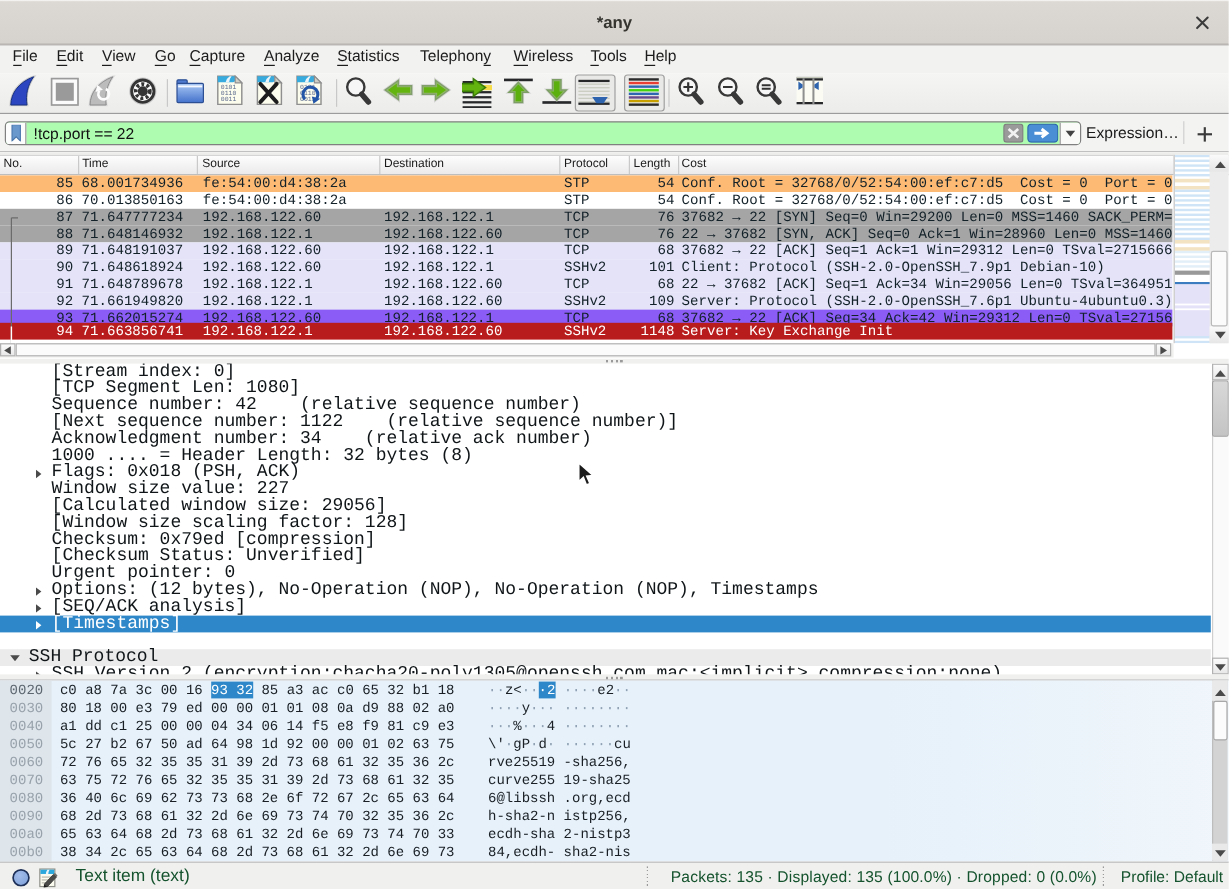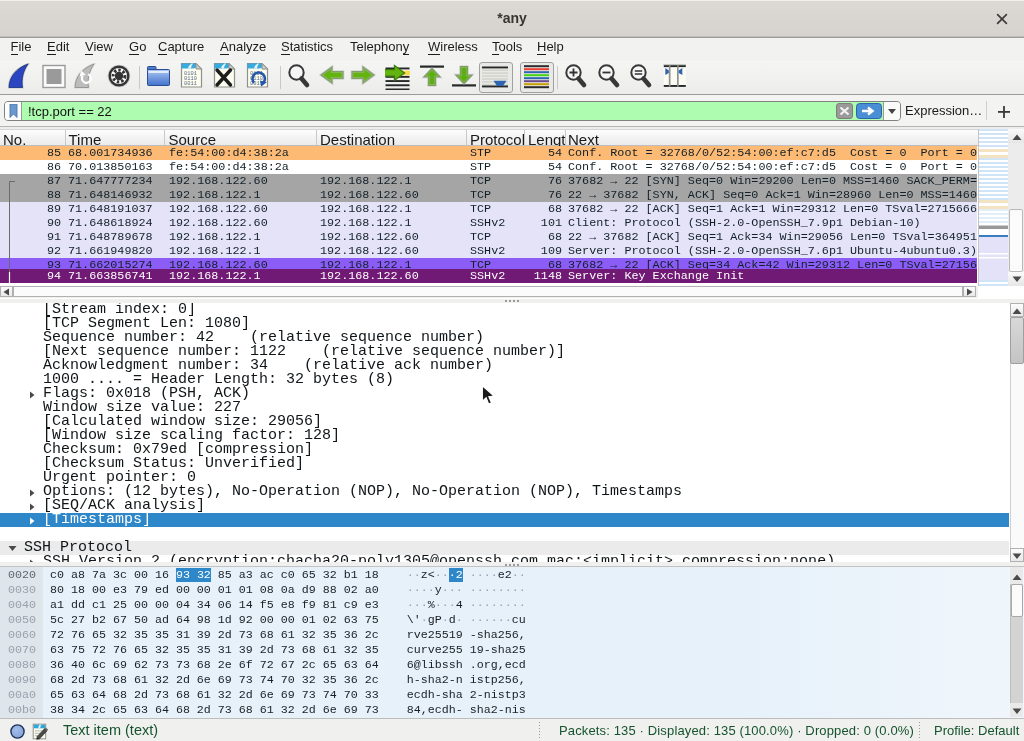--- a/index.html
+++ b/index.html
@@ -29,21 +29,21 @@
 #fbook{position:absolute;left:0;top:0;width:17px;height:19px;background:#fdfdfd;
  border-right:1px solid #9a9a9a}
 #ftext{position:absolute;left:23px;top:1.5px;font-size:13px;color:#111}
 #fdrop{position:absolute;right:0;top:0;width:17px;height:19px;background:#fafaf9;
  border-left:1px solid #9a9a9a}
 #fexpr{position:absolute;left:905px;top:8px;font-size:13px;color:#1a1a1a}
 
 #plist{left:0;top:127px;width:1024px;height:172px;background:#fff;overflow:hidden}
 #phead{position:absolute;left:0;top:2px;width:1024px;height:17px;
  background:linear-gradient(#fdfdfd,#eceaea);border-top:1px solid #d5d5d5;border-bottom:1px solid #bebebe}
-#phead span{position:absolute;top:1px;font-size:15px;color:#1a1a1a}
+#phead span{position:absolute;top:1px;font-size:10px;color:#1a1a1a}
 #phead i{position:absolute;top:0;width:1px;height:15px;background:#c9c9c9}
 .prow{position:absolute;left:0;width:977px;height:14px;overflow:hidden;
  font-family:"Liberation Mono",monospace;font-size:11.75px;line-height:14.2px;color:#0c1014;
  white-space:pre}
 .prow b{position:absolute;font-weight:normal}
 .pno{text-align:right;width:60px;left:1px}
 .pti{left:68px}.psr{left:169px}.pds{left:320px}.ppr{left:470px}
 .ple{text-align:right;width:100px;left:462px}.pin{left:568px}
 
 #pmap{position:absolute;left:978px;top:2px;width:30px;height:157px;background:#fff;
@@ -277,40 +277,40 @@
 
 <div id="plist" class="abs">
   <div class="abs" style="left:0;top:0;width:1024px;height:2px;background:#ededec"></div>
   <div id="phead">
         <span style="left:3px;">No.</span>
         <span style="left:68.5px;">Time</span>
         <span style="left:168.5px;">Source</span>
         <span style="left:320px;">Destination</span>
         <span style="left:470px;">Protocol</span>
         <span style="left:528px;width:36.5px;overflow:hidden;">Length</span>
-        <span style="left:568px;">Next</span>
+        <span style="left:568px;">Cost</span>
         <i style="left:65px"></i>
         <i style="left:164px"></i>
         <i style="left:316px"></i>
         <i style="left:466px"></i>
         <i style="left:524px"></i>
         <i style="left:565px"></i>
         <i style="left:978px"></i>
       </div>
   <div id="prows" style="position:absolute;left:0;top:19px;width:1008px;height:140px;overflow:hidden">
         <div class="prow" style="top:0px;background:#fdba74;color:#122028"><b class="pno">85</b><b class="pti">68.001734936</b><b class="psr">fe:54:00:d4:38:2a</b><b class="pds"></b><b class="ppr">STP</b><b class="ple">54</b><b class="pin">Conf. Root = 32768/0/52:54:00:ef:c7:d5  Cost = 0  Port = 0x8001</b></div>
         <div class="prow" style="top:14px;background:#ffffff;color:#122028"><b class="pno">86</b><b class="pti">70.013850163</b><b class="psr">fe:54:00:d4:38:2a</b><b class="pds"></b><b class="ppr">STP</b><b class="ple">54</b><b class="pin">Conf. Root = 32768/0/52:54:00:ef:c7:d5  Cost = 0  Port = 0x8001</b></div>
         <div class="prow" style="top:28px;background:#a5a5a5;color:#122028"><b class="pno">87</b><b class="pti">71.647777234</b><b class="psr">192.168.122.60</b><b class="pds">192.168.122.1</b><b class="ppr">TCP</b><b class="ple">76</b><b class="pin">37682 → 22 [SYN] Seq=0 Win=29200 Len=0 MSS=1460 SACK_PERM=1 TSval=271566</b></div>
         <div class="prow" style="top:42px;background:#a5a5a5;color:#122028"><b class="pno">88</b><b class="pti">71.648146932</b><b class="psr">192.168.122.1</b><b class="pds">192.168.122.60</b><b class="ppr">TCP</b><b class="ple">76</b><b class="pin">22 → 37682 [SYN, ACK] Seq=0 Ack=1 Win=28960 Len=0 MSS=1460 SACK_PERM</b></div>
         <div class="prow" style="top:56px;background:#e4e3f8;color:#122028"><b class="pno">89</b><b class="pti">71.648191037</b><b class="psr">192.168.122.60</b><b class="pds">192.168.122.1</b><b class="ppr">TCP</b><b class="ple">68</b><b class="pin">37682 → 22 [ACK] Seq=1 Ack=1 Win=29312 Len=0 TSval=27156660 TSecr=3</b></div>
         <div class="prow" style="top:70px;background:#e4e3f8;color:#122028"><b class="pno">90</b><b class="pti">71.648618924</b><b class="psr">192.168.122.60</b><b class="pds">192.168.122.1</b><b class="ppr">SSHv2</b><b class="ple">101</b><b class="pin">Client: Protocol (SSH-2.0-OpenSSH_7.9p1 Debian-10)</b></div>
         <div class="prow" style="top:84px;background:#e4e3f8;color:#122028"><b class="pno">91</b><b class="pti">71.648789678</b><b class="psr">192.168.122.1</b><b class="pds">192.168.122.60</b><b class="ppr">TCP</b><b class="ple">68</b><b class="pin">22 → 37682 [ACK] Seq=1 Ack=34 Win=29056 Len=0 TSval=364951123 TSec</b></div>
         <div class="prow" style="top:98px;background:#e4e3f8;color:#122028"><b class="pno">92</b><b class="pti">71.661949820</b><b class="psr">192.168.122.1</b><b class="pds">192.168.122.60</b><b class="ppr">SSHv2</b><b class="ple">109</b><b class="pin">Server: Protocol (SSH-2.0-OpenSSH_7.6p1 Ubuntu-4ubuntu0.3)</b></div>
         <div class="prow" style="top:112px;background:#8b5cf6;color:#122028"><b class="pno">93</b><b class="pti">71.662015274</b><b class="psr">192.168.122.60</b><b class="pds">192.168.122.1</b><b class="ppr">TCP</b><b class="ple">68</b><b class="pin">37682 → 22 [ACK] Seq=34 Ack=42 Win=29312 Len=0 TSval=27156664 TSe</b></div>
-        <div class="prow" style="top:123px;background:#701a75;color:#ffffff"><b class="pno">94</b><b class="pti">71.663856741</b><b class="psr">192.168.122.1</b><b class="pds">192.168.122.60</b><b class="ppr">SSHv2</b><b class="ple">1148</b><b class="pin">Server: Key Exchange Init</b></div>
+        <div class="prow" style="top:123px;background:#b91c1c;color:#ffffff"><b class="pno">94</b><b class="pti">71.663856741</b><b class="psr">192.168.122.1</b><b class="pds">192.168.122.60</b><b class="ppr">SSHv2</b><b class="ple">1148</b><b class="pin">Server: Key Exchange Init</b></div>
         <svg class="abs" style="left:0;top:0" width="20" height="140" viewBox="0 0 20 140">
           <path d="M9.5 35.5 L15 35.5 M9.5 35.5 L9.5 140" stroke="#6b6b6b" stroke-width="1" fill="none"></path>
           <path d="M9.5 126 L9.5 140" stroke="#ffffff" stroke-width="1.2"></path>
         </svg>
       </div>
   <div id="pmap"><svg width="30" height="157" viewBox="0 0 30 157">
           <rect width="30" height="157" fill="#ffffff"></rect>
           <rect x="0" y="0.0" width="30" height="2.0" fill="#cfe4f6"></rect>
           <rect x="0" y="4.0" width="30" height="2.0" fill="#cfe4f6"></rect>
           <rect x="0" y="8.0" width="30" height="2.0" fill="#cfe4f6"></rect>

